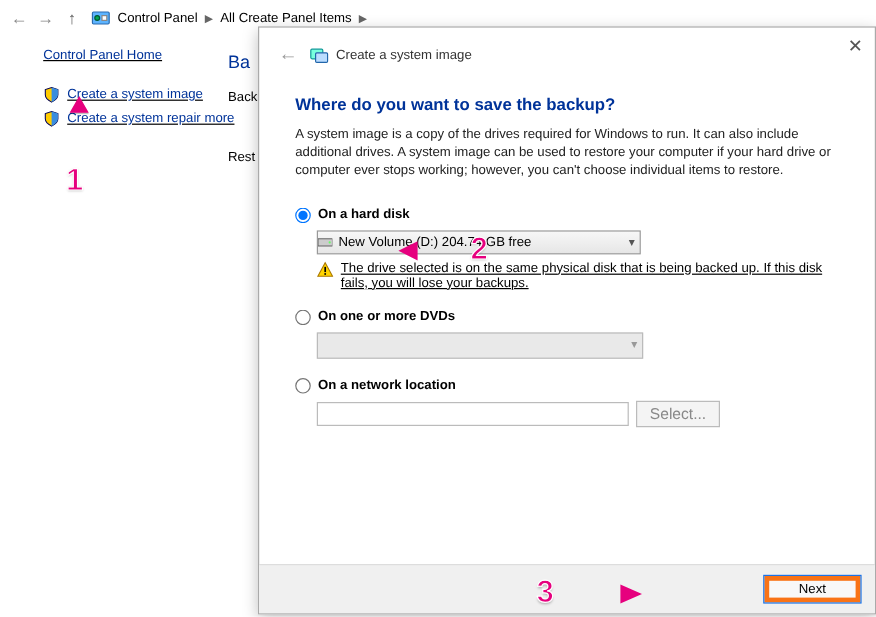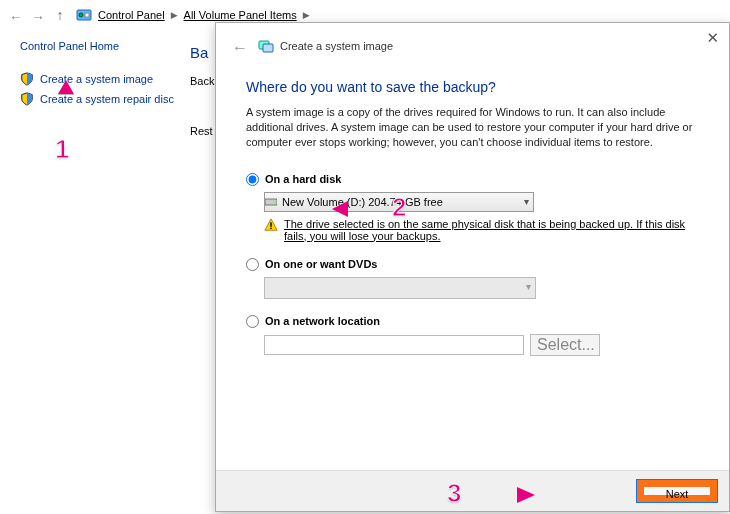--- a/index.html
+++ b/index.html
@@ -31,28 +31,29 @@
     margin-right: 2px;
   }
   .navbtn.up { color: #666; }
   .addrbar {
     display: flex; align-items: center;
     margin-left: 4px;
     height: 20px;
     flex: 1;
   }
   .cp-icon-svg { width: 16px; height: 16px; margin-right: 4px; }
-  .crumb { color: #000; padding: 0 2px; text-decoration: underline; }
+  .crumb { color: #000; padding: 0 2px; }
   .crumb-sep { color: #666; padding: 0 4px; font-size: 9px; }
 
   
   .left-panel {
     position: absolute;
-    top: 40px; left: 20px;
+    top: 40px; left: 36px;
     width: 180px;
+    text-decoration: underline;
   }
   .cp-home {
     color: #003399;
     font-size: 11px;
     margin-bottom: 20px;
   }
   .side-link {
     display: flex; align-items: center;
     color: #003399;
     font-size: 11px;
@@ -102,20 +103,21 @@
 
   .dlg-body {
     padding: 4px 30px 0 30px;
     flex: 1;
     overflow: hidden;
   }
   .dlg-question {
     color: #003399;
     font-size: 14px;
     margin: 14px 0 10px 0;
+    font-weight: bold;
   }
   .dlg-desc {
     color: #222;
     font-size: 11px;
     line-height: 1.35;
     margin-bottom: 23px;
   }
 
   .opt-group { margin-bottom: 16px; }
   .opt-row {
@@ -172,34 +174,34 @@
     box-sizing: border-box;
     padding: 0 4px; font-size: 11px;
     background: #fff;
   }
   .net-btn {
     margin-left: 6px;
     width: 70px; height: 22px;
     border: 1px solid #bbb;
     background: #f4f4f4;
     color: #888;
-    font-size: 16px;
+    font-size: 13px;
   }
 
   
   .dlg-footer {
     height: 40px;
     background: #f0f0f0;
     border-top: 1px solid #ddd;
     display: flex; align-items: center; justify-content: flex-end;
     padding-right: 12px;
   }
   .dlg-btn {
     width: 80px; height: 22px;
-    border: 7px solid #f97316;
+    border: 4px solid #f97316;
     background: #f8f8f8;
     font-size: 11px;
     margin-left: 6px;
     cursor: pointer;
   }
   .dlg-btn.primary {
     outline: 1px solid #1a73e8;
   }
 
   
@@ -226,42 +228,42 @@
   <div class="navbtn">→</div>
   <div class="navbtn up">↑</div>
   <div class="addrbar">
     <svg class="cp-icon-svg" viewBox="0 0 16 16">
       <rect x="1" y="3" width="14" height="10" rx="1" fill="#5db4ff" stroke="#2a6bb0"></rect>
       <circle cx="5" cy="8" r="2" fill="#0a5" stroke="#053"></circle>
       <rect x="9" y="6" width="4" height="4" fill="#fff" stroke="#888"></rect>
     </svg>
     <span class="crumb">Control Panel</span>
     <span class="crumb-sep">▶</span>
-    <span class="crumb">All Volume Panel Items</span>
+    <span class="crumb">All Create Panel Items</span>
     <span class="crumb-sep">▶</span>
   </div>
 </div>
 
 <div class="left-panel">
   <div class="cp-home">Control Panel Home</div>
 
   <div class="side-link">
     <svg class="shield" viewBox="0 0 16 16">
       <path d="M8 1 L14 3 V8 C14 12 8 15 8 15 C8 15 2 12 2 8 V3 Z" fill="#ffcc00" stroke="#005"></path>
       <path d="M8 1 L14 3 V8 C14 12 8 15 8 15 Z" fill="#3a8dde"></path>
     </svg>
     <span>Create a system image</span>
   </div>
 
   <div class="side-link">
     <svg class="shield" viewBox="0 0 16 16">
       <path d="M8 1 L14 3 V8 C14 12 8 15 8 15 C8 15 2 12 2 8 V3 Z" fill="#ffcc00" stroke="#005"></path>
       <path d="M8 1 L14 3 V8 C14 12 8 15 8 15 Z" fill="#3a8dde"></path>
     </svg>
-    <span>Create a system repair disc</span>
+    <span>Create a system repair more</span>
   </div>
 </div>
 
 <div class="bg-main">
   <div class="bg-h1">Ba</div>
   <div class="bg-h2">Back</div>
   <div class="bg-row">Rest</div>
 </div>
 
 <div class="dialog">
@@ -299,21 +301,21 @@
           <rect x="7.2" y="5" width="1.6" height="5" fill="#000"></rect>
           <rect x="7.2" y="11" width="1.6" height="1.6" fill="#000"></rect>
         </svg>
         <span>The drive selected is on the same physical disk that is being backed up. If this disk fails, you will lose your backups.</span>
       </div>
     </div>
 
     <div class="opt-group">
       <label class="opt-row">
         <input type="radio" name="dest" style="">
-        <span>On one or want DVDs</span>
+        <span>On one or more DVDs</span>
       </label>
       <div class="disabled-drop">
         <span class="chev">▾</span>
       </div>
     </div>
 
     <div class="opt-group" style="">
       <label class="opt-row">
         <input type="radio" name="dest" style="">
         <span>On a network location</span>

